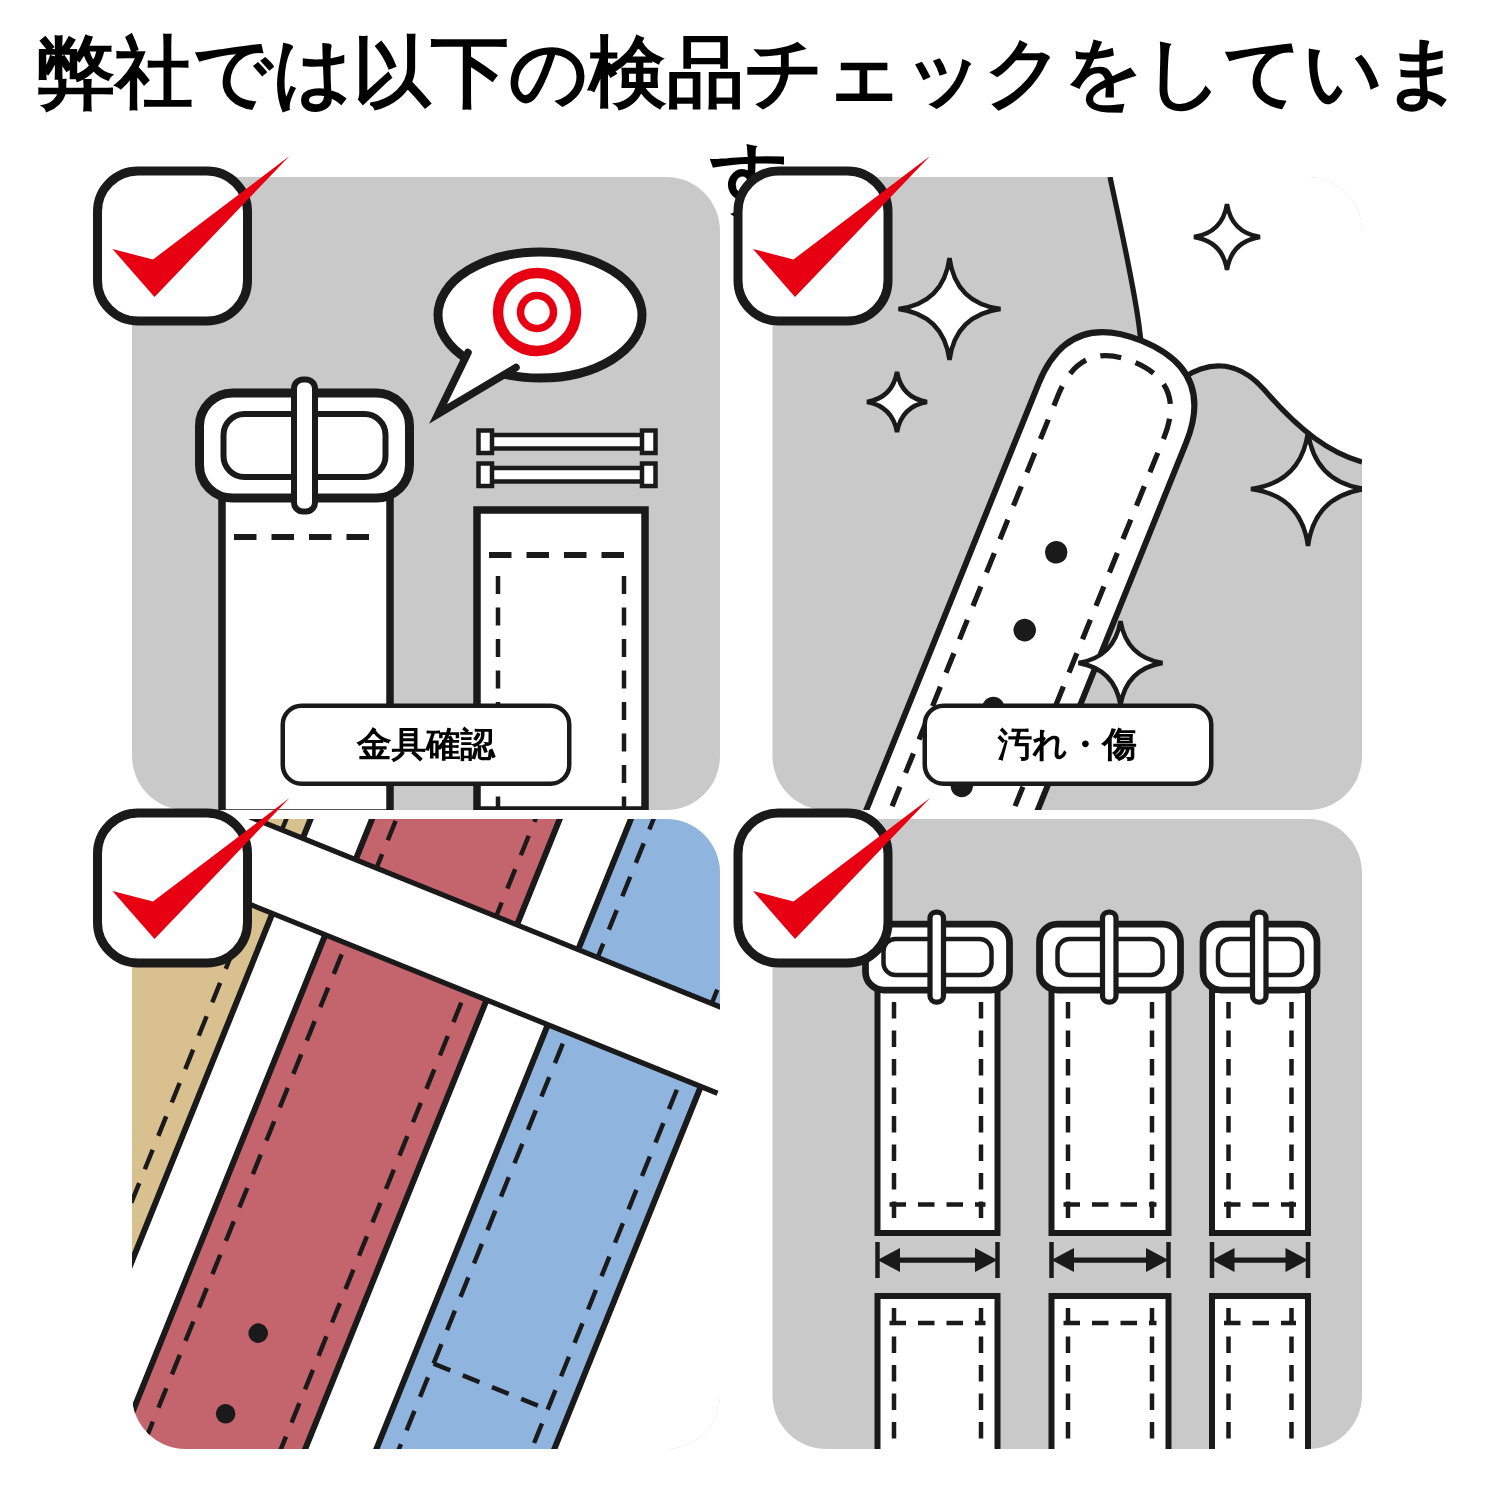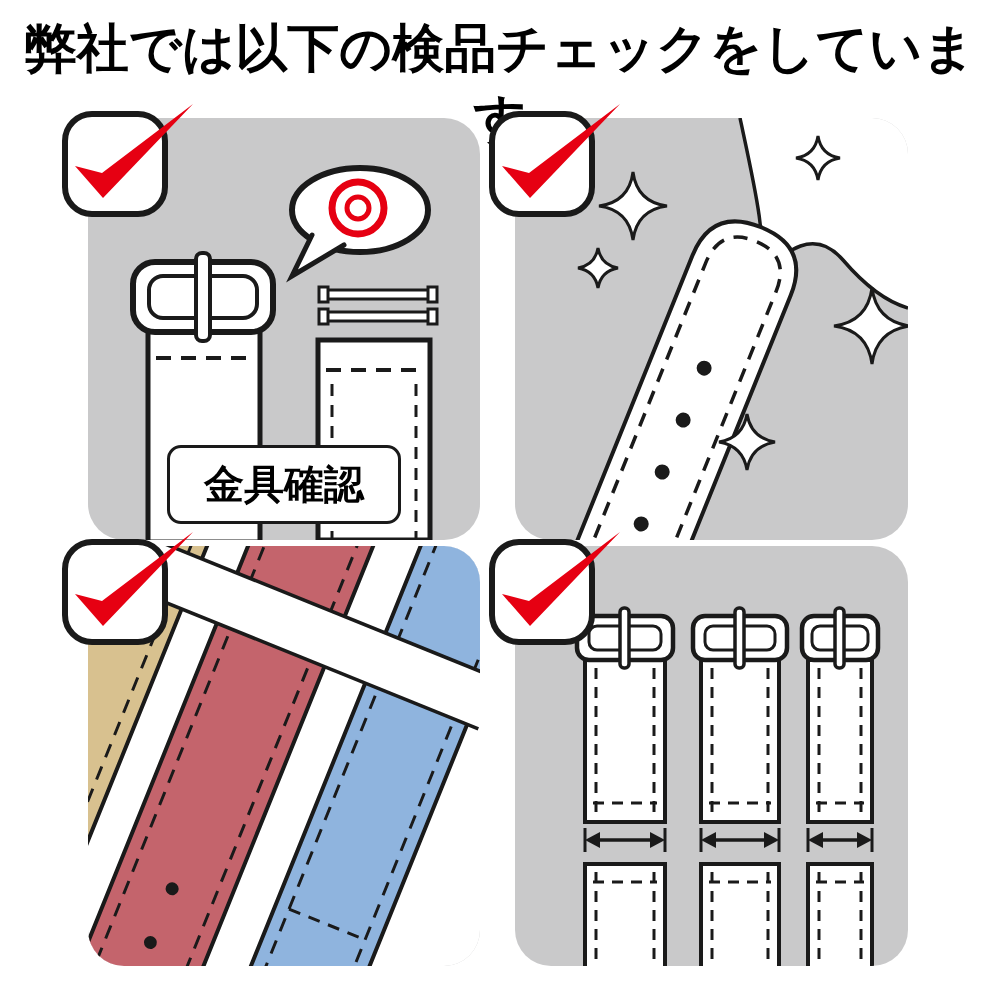--- a/index.html
+++ b/index.html
@@ -10,21 +10,21 @@
   .grid{position:absolute;left:88px;top:118px;display:grid;
         grid-template-columns:392px 393px;grid-template-rows:422px 420px;
         column-gap:35px;row-gap:6px;}
   .panel{position:relative;}
   .panel-bg{position:absolute;inset:0;background:#c9c9ca;border-radius:36px;overflow:hidden;}
   .illus{position:absolute;inset:0;width:100%;height:100%;display:block;}
   .badge{position:absolute;left:-26px;top:-7px;width:106px;height:106px;z-index:3;}
   .badge-svg{width:100%;height:100%;display:block;overflow:visible;}
   .panel-label{position:absolute;left:50%;transform:translateX(-50%);bottom:16px;z-index:2;
          background:#fff;border:3.5px solid #1a1a1a;border-radius:14px;
-         padding:9px 34px;font-size:40px;font-weight:700;white-space:nowrap;
+         padding:9px 34px;font-size:23px;font-weight:700;white-space:nowrap;
          text-align:center;min-width:120px;}
 </style>
 </head>
 <body>
 
 <div class="page">
 
   <h1 class="title">弊社では以下の検品チェックをしています</h1>
 
   <div class="grid">
@@ -109,20 +109,21 @@
             <path d="M0,-28 Q4,-4 28,0 Q4,4 0,28 Q-4,4 -28,0 Q-4,-4 0,-28 Z" fill="#fff" stroke="#1a1a1a" stroke-width="3"></path>
           </g>
         </svg>
       </div>
       <div class="badge">
         <svg class="badge-svg" viewBox="0 0 106 106">
           <rect x="3" y="3" width="100" height="100" rx="27" fill="#fff" stroke="#1a1a1a" stroke-width="6"></rect>
           <polygon points="13,55 41,87 131,-7 40,62" fill="#e60012"></polygon>
         </svg>
       </div>
+      <div class="panel-label">汚れ・傷</div>
     </div>
 
     <div class="panel">
       <div class="panel-bg">
         <svg class="illus" viewBox="0 0 392 420">
           <g transform="translate(196,210) rotate(22)">
             <rect x="-330" y="-330" width="660" height="660" fill="#fff"></rect>
 
             <g>
               <rect x="-262" y="-330" width="112" height="660" fill="#d8c18f" stroke="#1a1a1a" stroke-width="4"></rect>

